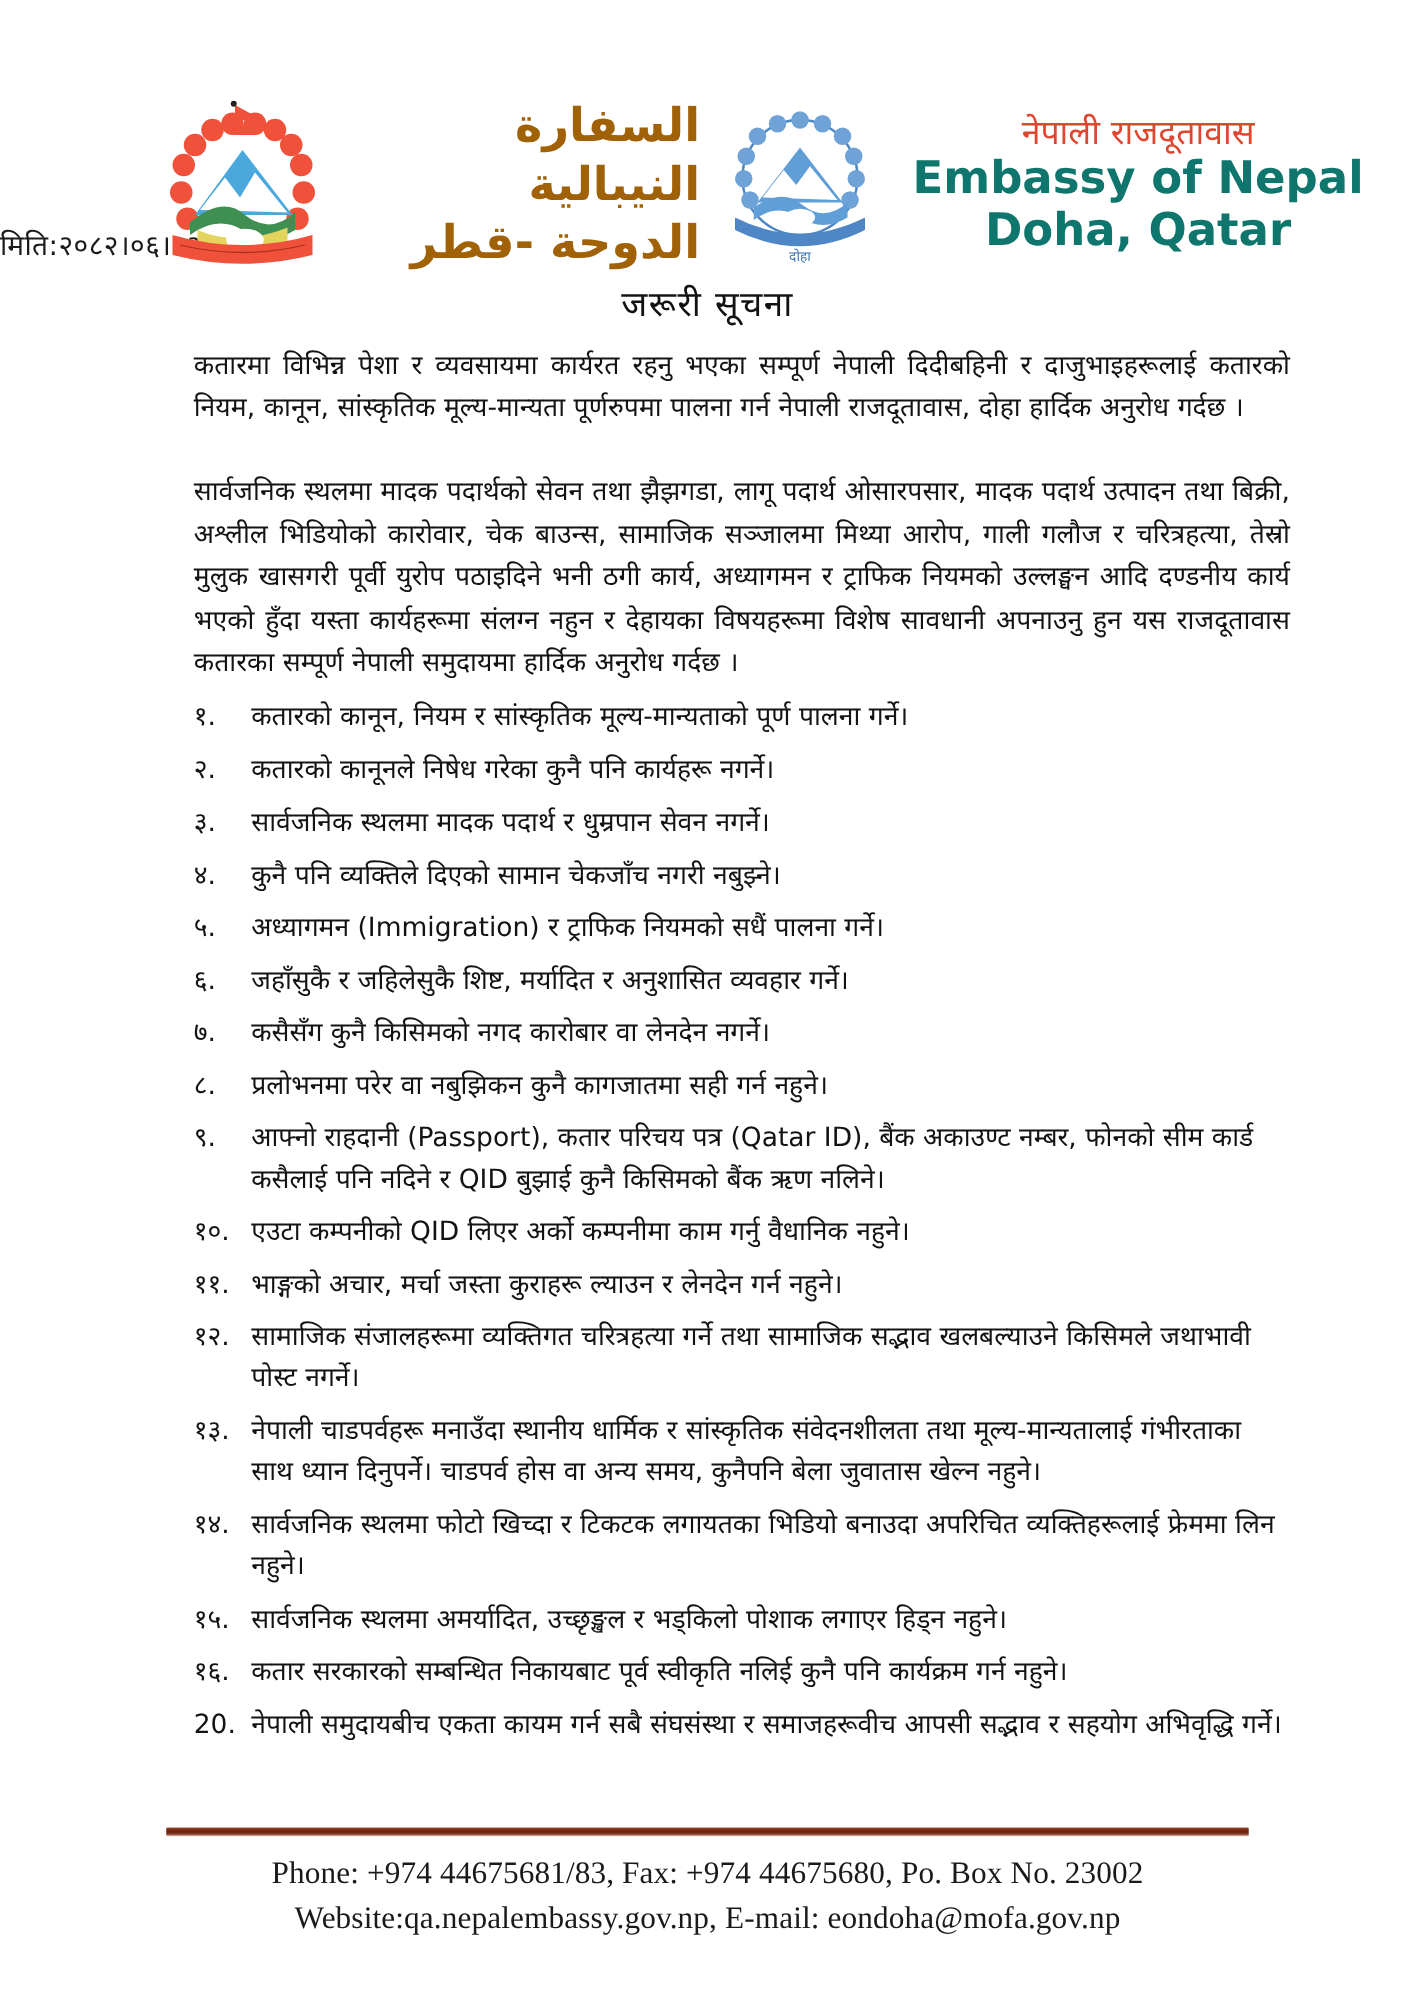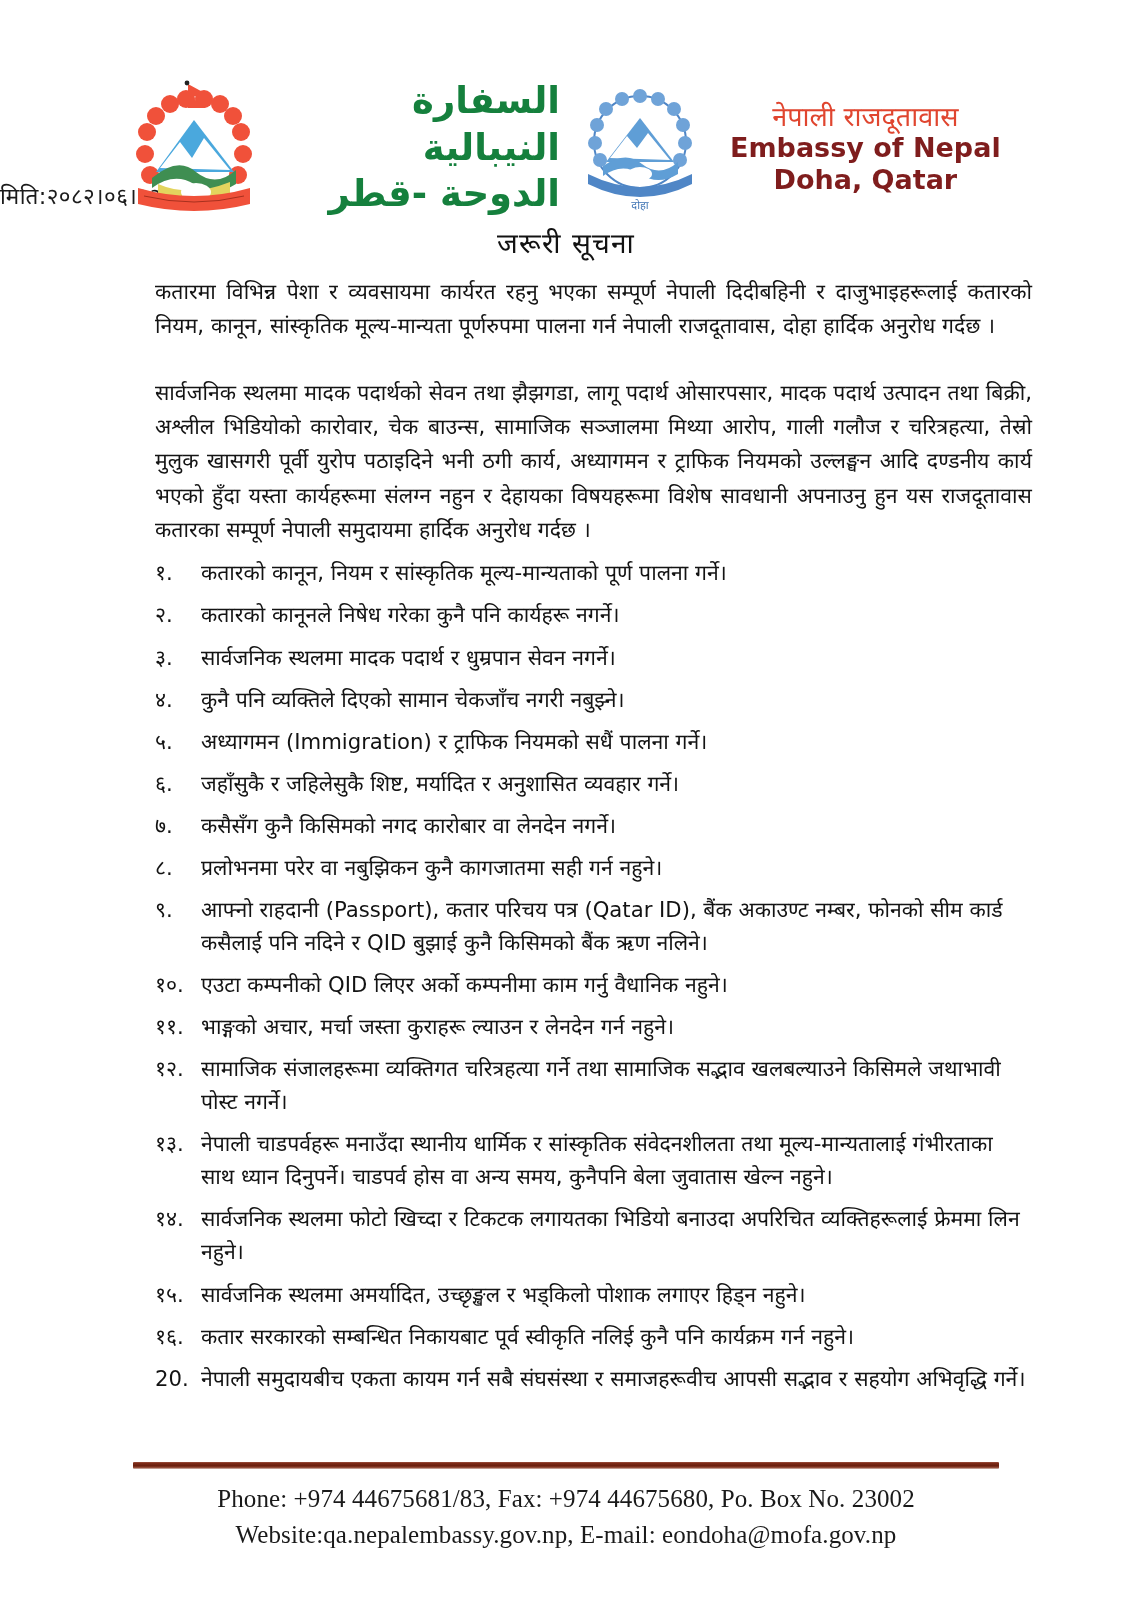--- a/index.html
+++ b/index.html
@@ -41,21 +41,21 @@
 
   .emblem {
     width: 128px;
     height: 135px;
     flex: 0 0 128px;
     position: relative;
   }
   .emblem svg { display: block; width: 100%; height: 100%; }
 
   .arabic-title {
-    color: #15803d;
+    color: #a16207;
     font-family: "DejaVu Sans", sans-serif;
     font-weight: 700;
     font-size: 37px;
     line-height: 1.26;
     text-align: right;
     direction: rtl;
     letter-spacing: 0.5px;
     margin-left: 6px;
     width: 290px;
   }
@@ -73,24 +73,24 @@
   }
   .en-title .np {
     color: #e0452f;
     font-family: "DejaVu Sans", sans-serif;
     font-size: 27px;
     font-weight: 400;
     display: block;
     white-space: nowrap;
   }
   .en-title .en1, .en-title .en2 {
-    color: #7f1d1d;
+    color: #0f766e;
     font-family: "DejaVu Sans", sans-serif;
     font-weight: 700;
-    font-size: 27px;
+    font-size: 36px;
     display: block;
     white-space: nowrap;
   }
 
   
   .doc-date {
     text-align: left;
     padding: 10px 112px 0 0;
     font-family: "DejaVu Sans", sans-serif;
     font-size: 22.5px;

